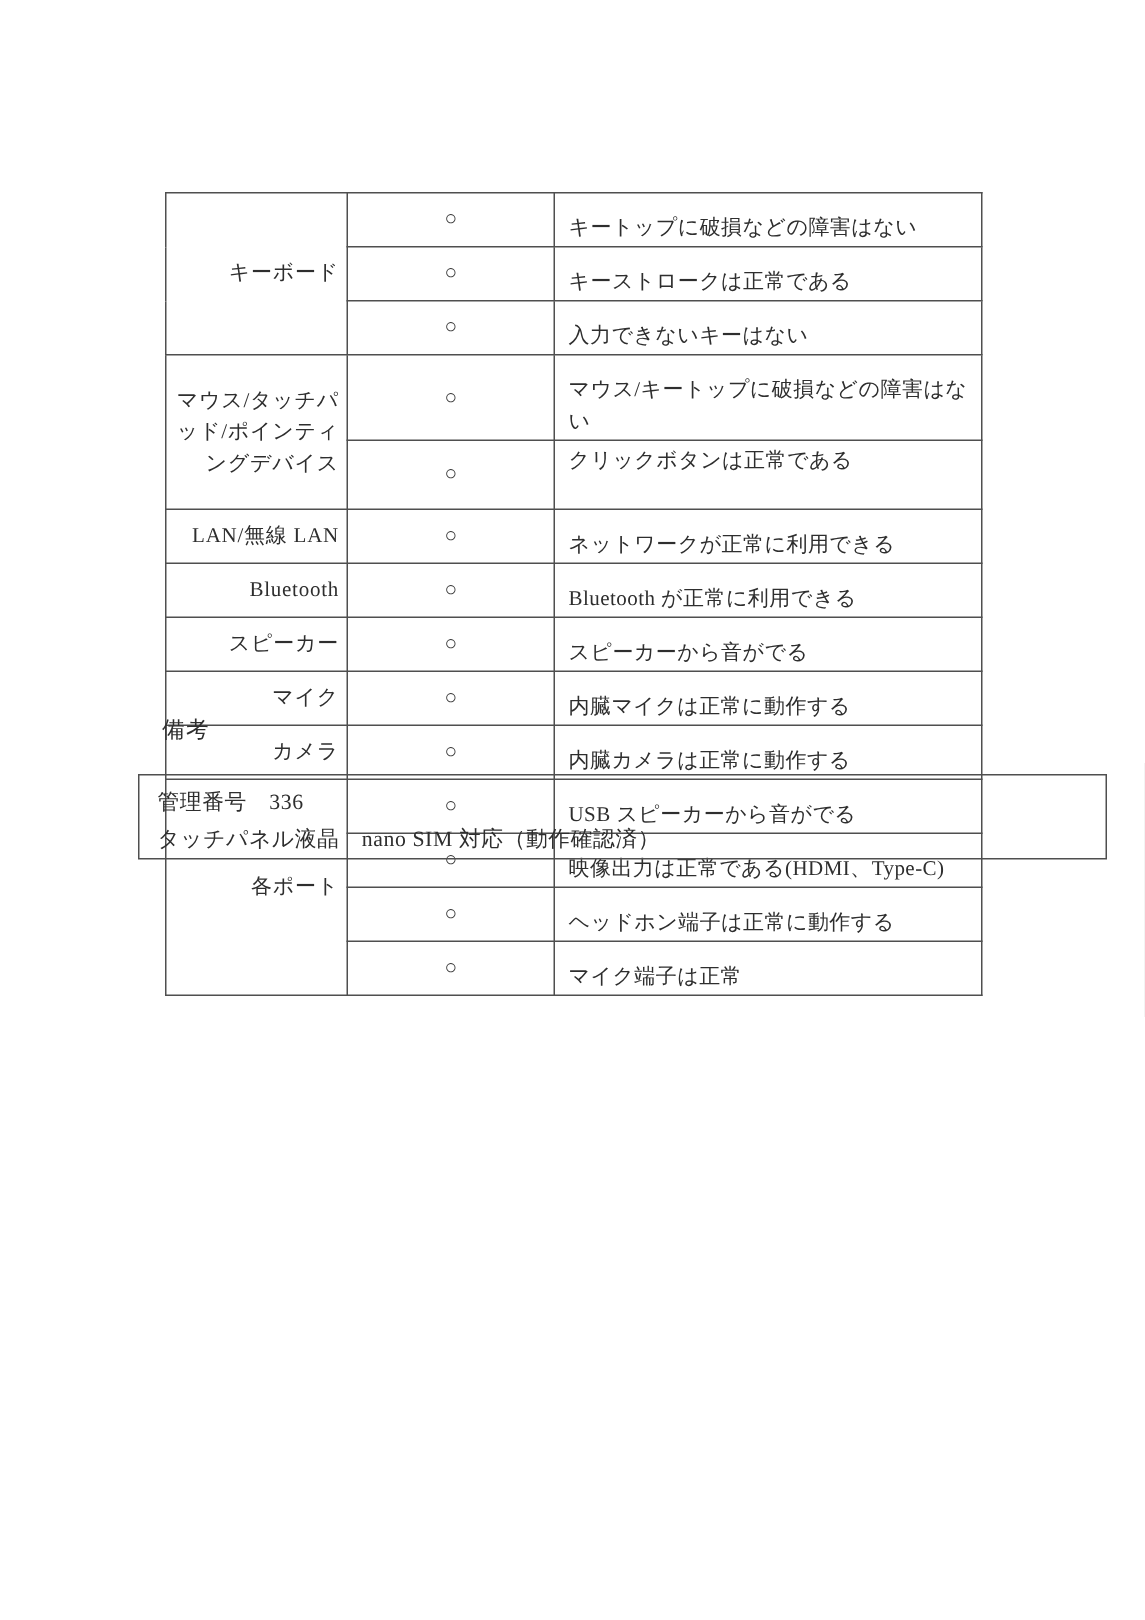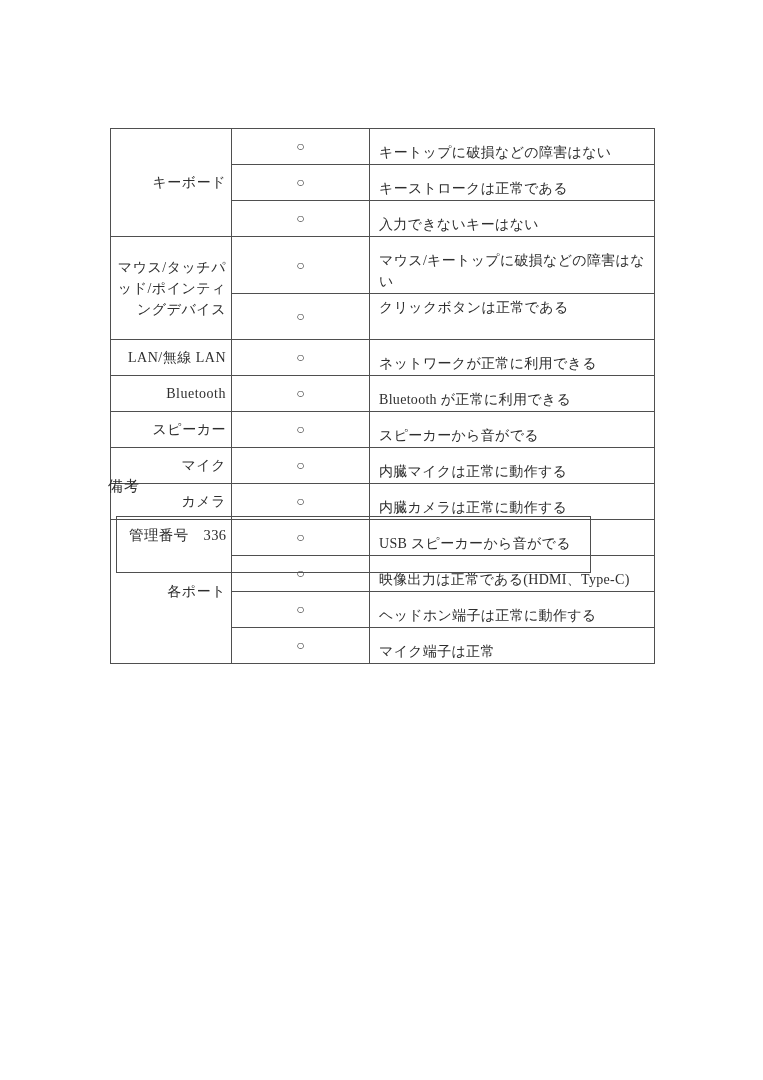--- a/index.html
+++ b/index.html
@@ -51,23 +51,23 @@
   td.desc.top { vertical-align: top; padding-top: 3px; }
   .remarks {
     position: absolute;
     left: 108px;
     top: 477px;
     font-size: 15px;
     letter-spacing: 1px;
   }
   .notes-box {
     position: absolute;
-    left: 116px;
+    left: 92px;
     top: 516px;
-    width: 475px;
+    width: 646px;
     height: 57px;
     border: 1px solid #4f4f4f;
     padding: 6px 12px;
     font-size: 14.5px;
   }
   .notes-box .note-line {
     line-height: 25px;
     letter-spacing: 0.4px;
     white-space: pre;
   }
@@ -156,15 +156,16 @@
         <td class="mark">○</td>
         <td class="desc">マイク端子は正常</td>
       </tr>
     </tbody>
   </table>
 
   <div class="remarks">備考</div>
 
   <div class="notes-box">
     <div class="note-line">管理番号　336</div>
+    <div class="note-line">タッチパネル液晶　nano SIM 対応（動作確認済）</div>
   </div>
 
 </div>
 
 </body></html>

